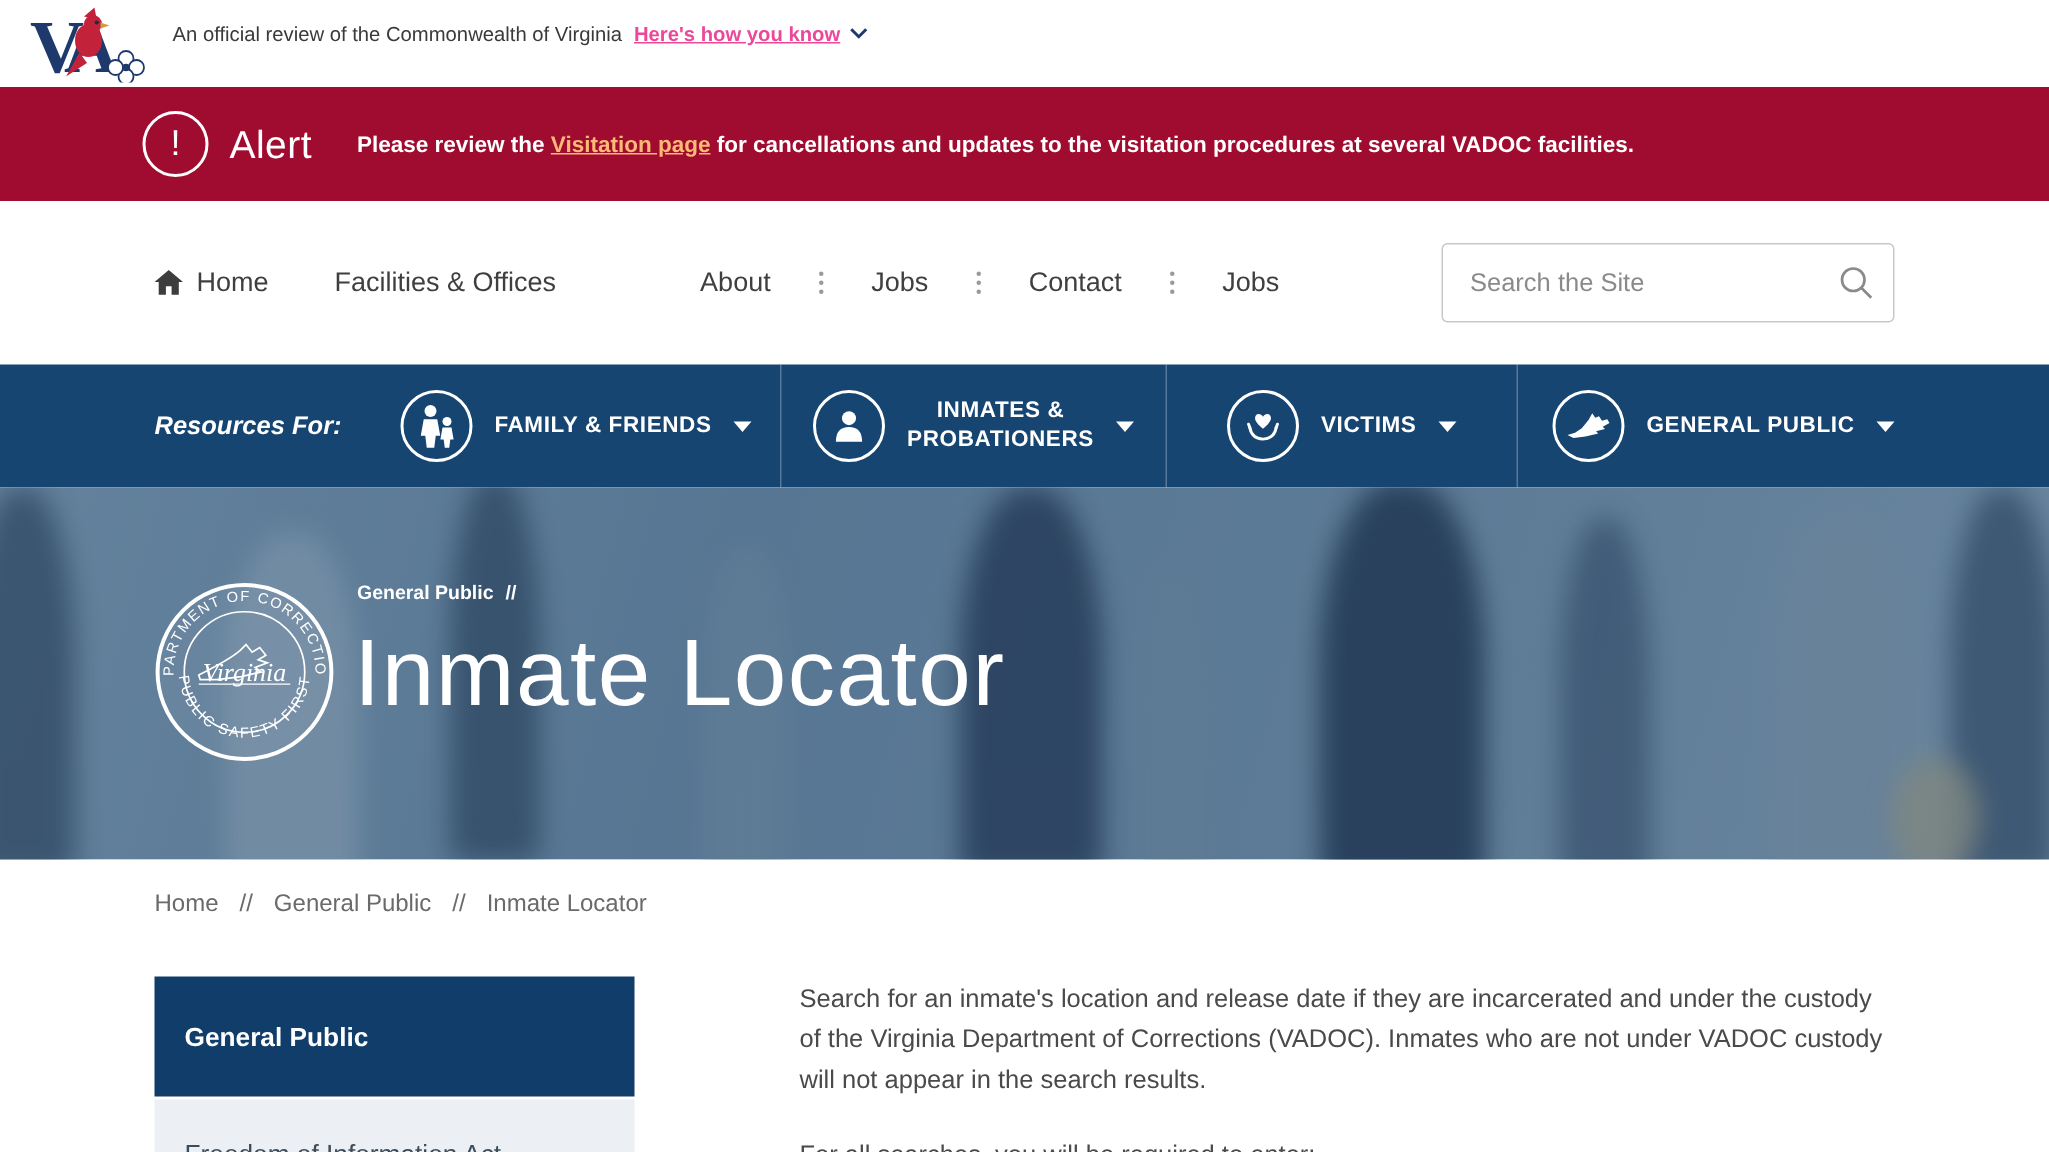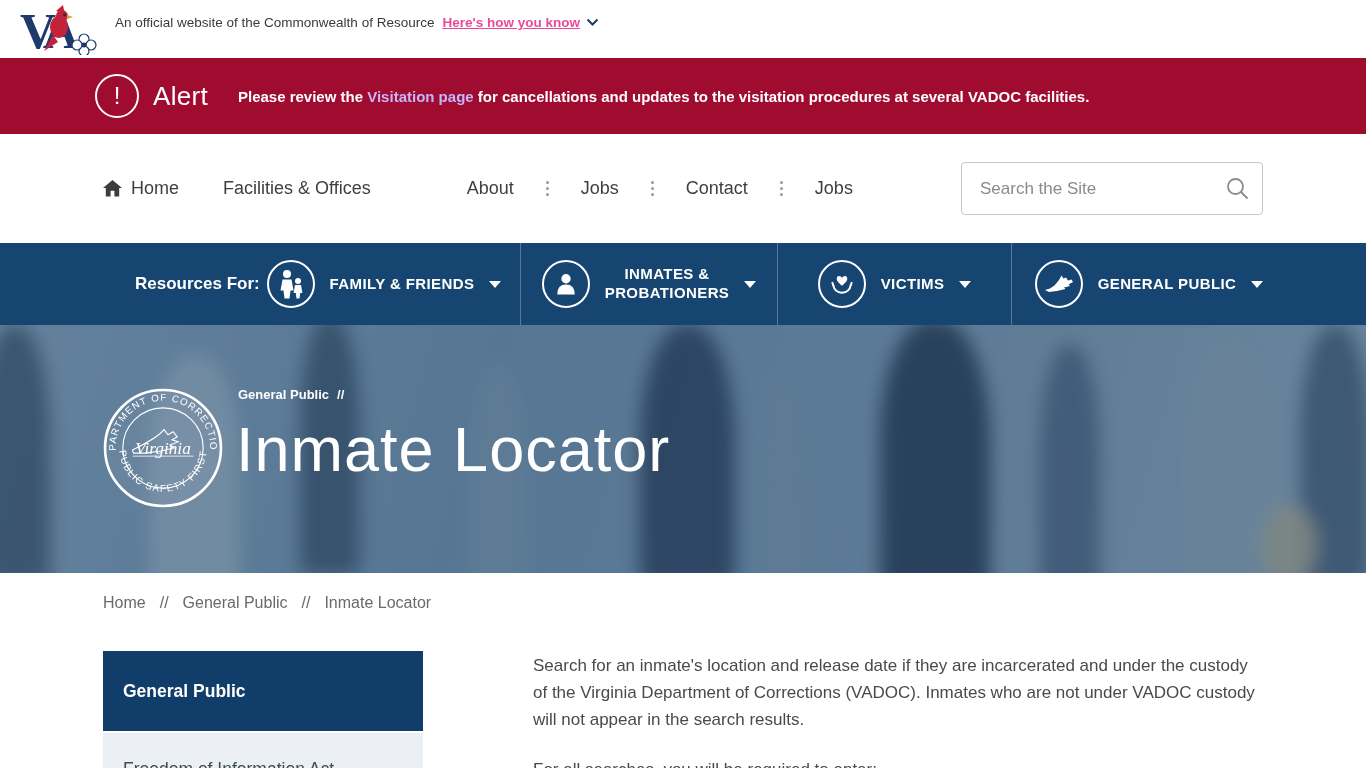--- a/index.html
+++ b/index.html
@@ -19,40 +19,40 @@
                   display:flex; align-items:center; justify-content:center; gap:9px; cursor:pointer; }
   .resource-box span { color:#fff; font-size:14.5px; font-weight:bold; }
 
   
   .alert-bar { position:absolute; top:58px; left:0; width:1366px; height:76px; background:#A00C30;
                display:flex; align-items:center; padding-left:95px; }
   .alert-circle { width:44px; height:44px; border:2px solid #fff; border-radius:50%; flex-shrink:0;
                   display:flex; align-items:center; justify-content:center; color:#fff; font-size:24px; font-weight:300; }
   .alert-word { color:#fff; font-size:26px; font-weight:300; margin:0 30px 0 14px; letter-spacing:.3px; }
   .alert-msg { color:#fff; font-size:15px; font-weight:bold; }
-  .alert-msg a { color:#c4b5fd; cursor:pointer; }
+  .alert-msg a { color:#fdba74; text-decoration:underline; cursor:pointer; }
 
   
   .main-nav { position:absolute; top:134px; left:0; width:1366px; height:109px; background:#fff;
               display:flex; align-items:center; padding:0 103px; }
   .nav-item { display:flex; align-items:center; gap:9px; font-size:18px; color:#3F3F3F; cursor:pointer; white-space:nowrap; }
   .nav-home { margin-right:44px; }
   .nav-fac { margin-right:96px; }
   .dots { display:flex; flex-direction:column; gap:3px; margin:0 32px; }
   .dots i { width:3px; height:3px; border-radius:50%; background:#9A9A9A; display:block; }
   .search-wrap { margin-left:auto; position:relative; width:302px; height:53px; }
   .search-wrap input { width:100%; height:100%; border:1px solid #C8C8C8; border-radius:4px;
                        padding:0 48px 0 18px; font-size:17px; color:#444; font-family:"Liberation Sans",sans-serif; }
   .search-wrap input::placeholder { color:#8A8A8A; }
   .search-btn { position:absolute; right:14px; top:15px; cursor:pointer; background:none; border:none; }
 
   
   .res-bar { position:absolute; top:243px; left:0; width:1366px; height:82px; background:#174571; }
   .res-label { position:absolute; left:103px; top:0; height:82px; display:flex; align-items:center;
-               color:#fff; font-size:17px; font-weight:bold;margin-left:32px; }
+               color:#fff; font-size:17px; font-style:italic; font-weight:bold; }
   .res-sec { position:absolute; top:0; height:82px; display:flex; align-items:center; justify-content:center;
              gap:15px; cursor:pointer; }
   .res-sec.s1 { left:248px; width:272px; }
   .res-sec.s2 { left:520px; width:258px; border-left:1px solid rgba(255,255,255,.28); border-right:1px solid rgba(255,255,255,.28); }
   .res-sec.s3 { left:778px; width:234px; border-right:1px solid rgba(255,255,255,.28); }
   .res-sec.s4 { left:1012px; width:274px; }
   .icon-circle { width:48px; height:48px; border:2px solid #fff; border-radius:50%; flex-shrink:0;
                  display:flex; align-items:center; justify-content:center; }
   .res-sec .lbl { color:#fff; font-size:15px; font-weight:600; letter-spacing:.4px; text-align:center; line-height:1.25; }
   .caret { width:0; height:0; border-left:6px solid transparent; border-right:6px solid transparent; border-top:7px solid #fff; }
@@ -106,21 +106,21 @@
           <circle cx="64" cy="36" r="5"></circle>
           <circle cx="71" cy="42" r="5"></circle>
           <circle cx="64" cy="48" r="5"></circle>
           <circle cx="57" cy="42" r="5"></circle>
         </g>
         <circle cx="64" cy="42" r="2.5" fill="#1E3A6D"></circle>
       </svg>
     </div>
     <div class="brand-block">
       <div class="brand-sub-row">
-        <span class="brand-sub">An official website of the Commonwealth of Resource</span>
+        <span class="brand-sub">An official review of the Commonwealth of Virginia</span>
         <a class="how-know">
           <span>Here's how you know</span>
           <svg width="13" height="9" viewBox="0 0 13 9">
             <polyline points="1.5,1.5 6.5,6.5 11.5,1.5" fill="none" stroke="#1E3A6D" stroke-width="2"></polyline>
           </svg>
         </a>
       </div>
     </div>
   </header>
 

